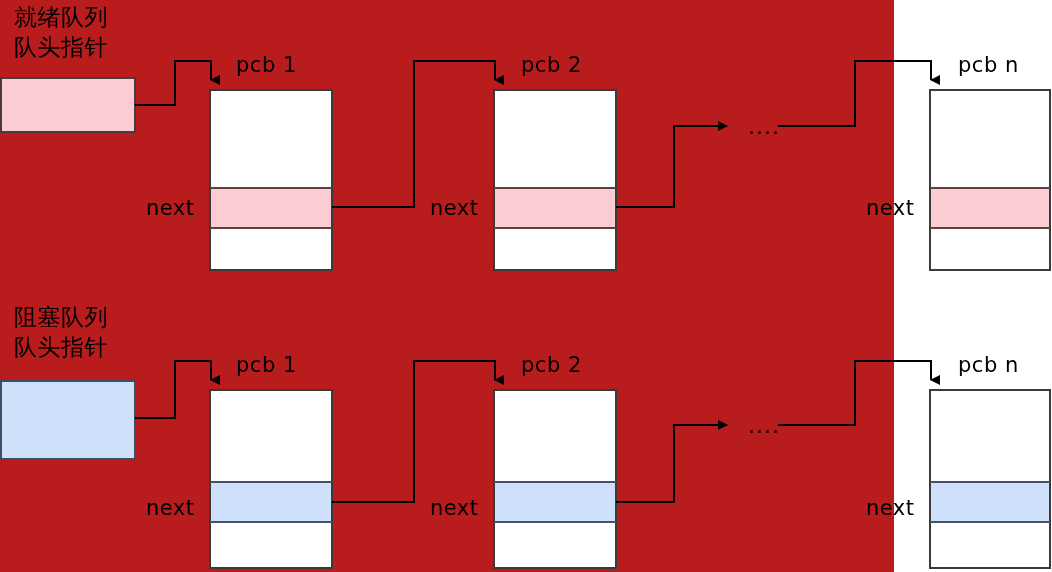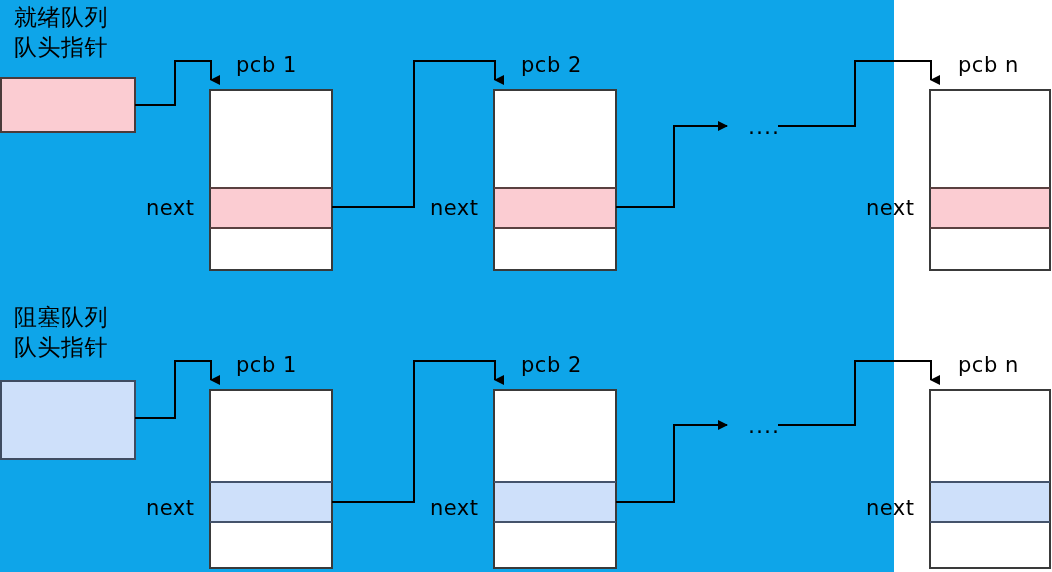--- a/index.html
+++ b/index.html
@@ -10,21 +10,21 @@
   body {
     width: 1052px;
     height: 572px;
     font-family: "DejaVu Sans", sans-serif;
     overflow: hidden;
   }
   #diagram-root {
     position: relative;
     width: 894px;
     height: 572px;
-    background: #0ea5e9;
+    background: #b91c1c;
   }
   svg#diagram-canvas {
     position: absolute;
     top: 0;
     left: 0;
     width: 1052px;
     height: 572px;
     display: block;
   }
   .wire {

